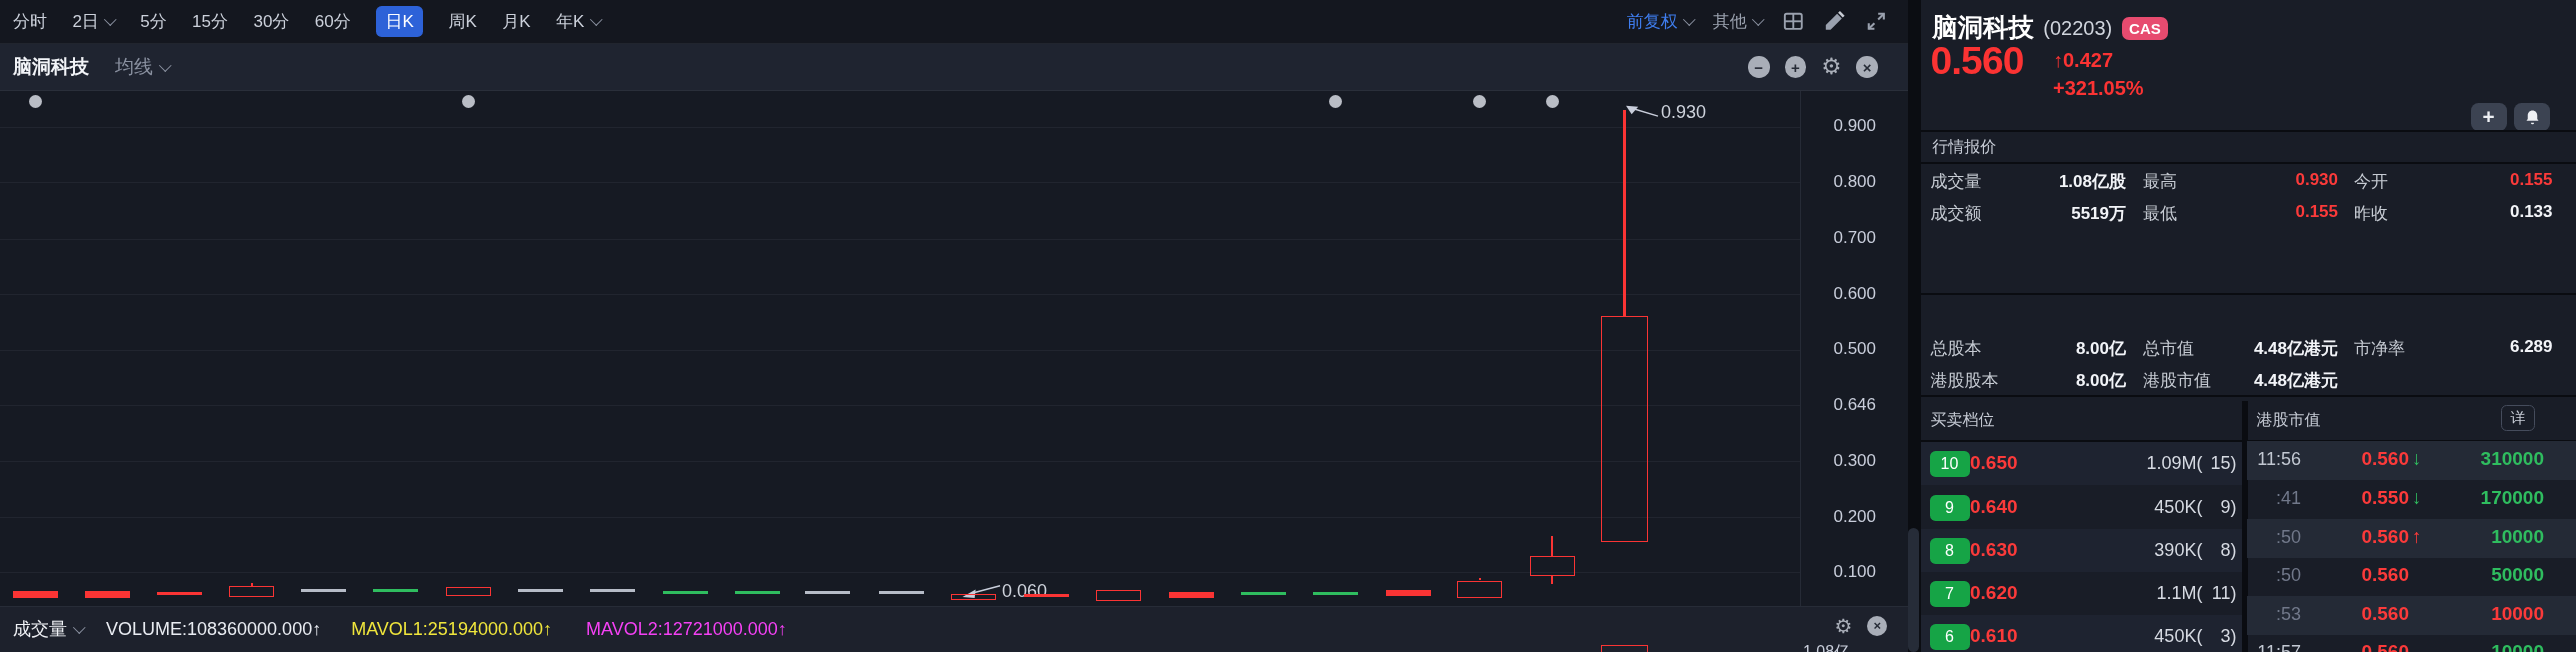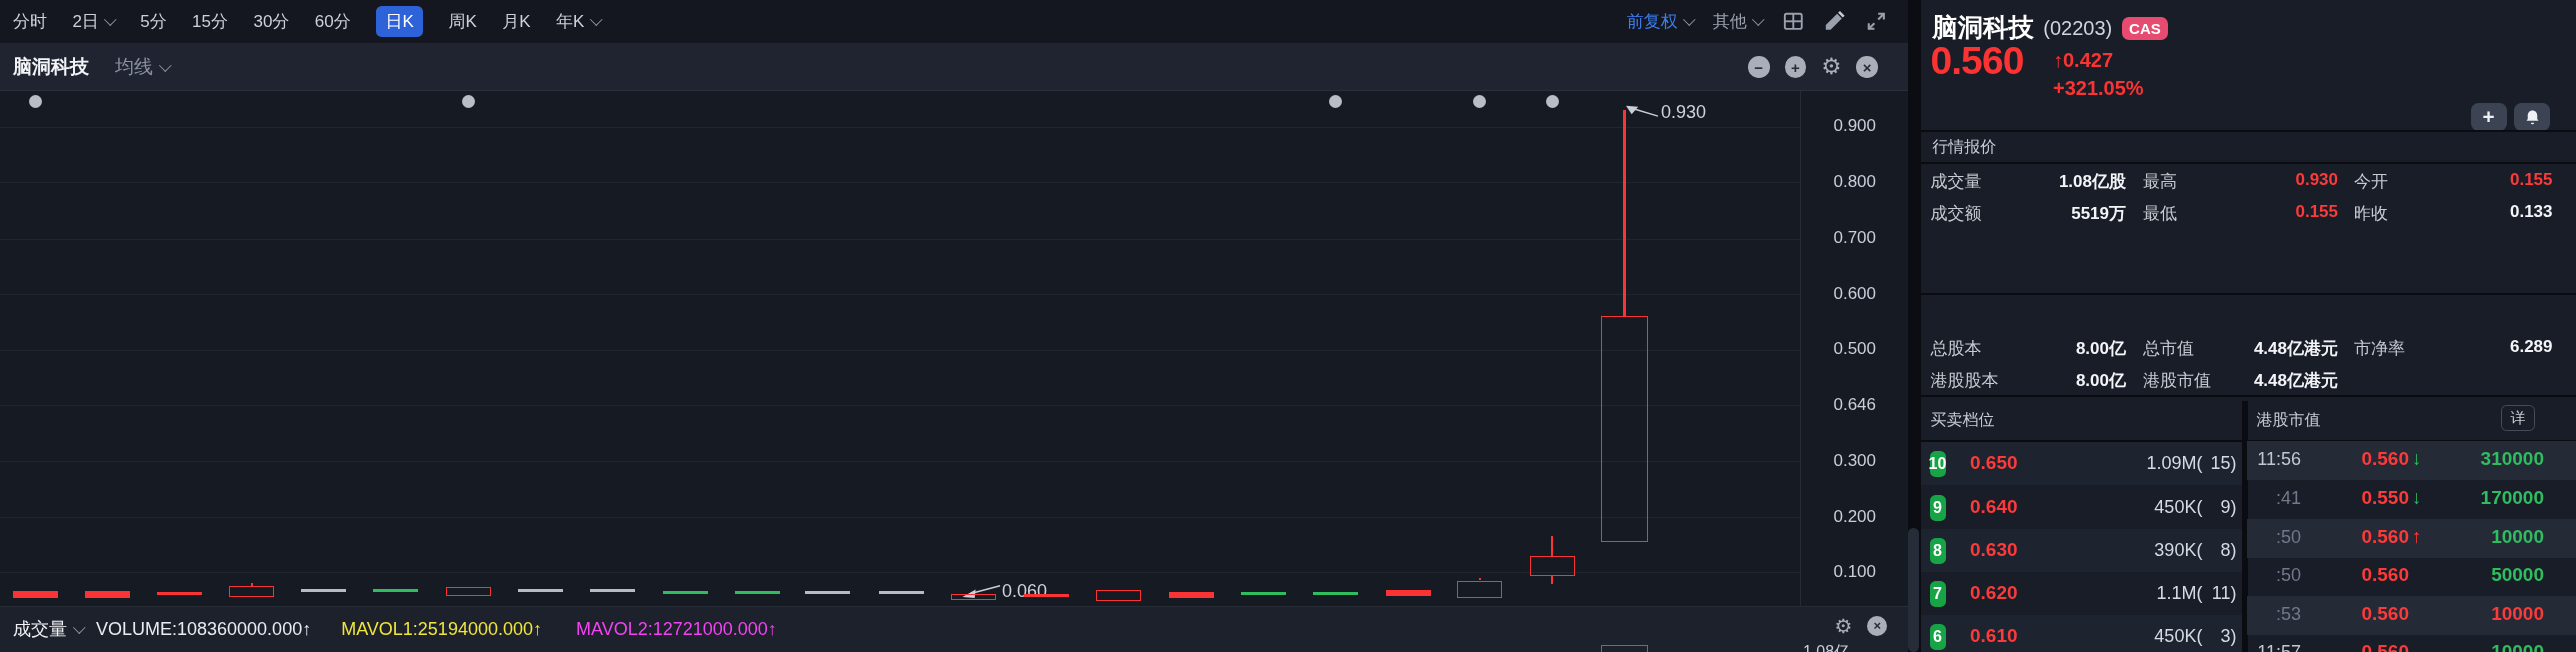--- a/index.html
+++ b/index.html
@@ -35,21 +35,21 @@
   .candle.red-hollow{border:1.9px solid #fa3434;background:transparent;}
   .candle.green{background:#2fbd5f;}
   .candle.gray{background:#b6bcc7;}
   .wick{position:absolute;background:#fa3434;}
   .dot{position:absolute;width:13px;height:13px;border-radius:50%;background:#b9bdc5;top:3.8px;}
   .anno{position:absolute;display:flex;align-items:center;color:#ced3dc;font-size:18px;white-space:nowrap;}
   .volpane{position:absolute;left:0;top:606px;width:1908px;height:46px;background:#1d212c;border-top:1.9px solid #272c37;
            box-sizing:border-box;overflow:hidden;}
   .vol-row{position:absolute;left:13px;top:10.3px;display:flex;align-items:center;font-size:18px;white-space:nowrap;}
   .vol-title{color:#f0f2f6;display:flex;align-items:center;cursor:pointer;}
-  .vol-main{color:#e9ecf2;margin-left:13px;}
+  .vol-main{color:#e9ecf2;margin-left:23px;}
   .vol-ma1{color:#f0e63c;margin-left:30px;}
   .vol-ma2{color:#f541f5;margin-left:34px;}
   .vol-icons{position:absolute;right:20.7px;top:8.5px;display:flex;gap:15px;align-items:center;}
   .volbar{position:absolute;left:1601px;top:38px;width:47px;height:15px;border:1.9px solid #fa3434;box-sizing:border-box;}
   .volaxis{position:absolute;left:1803px;top:35px;font-size:16px;color:#c9cedb;}
   .scroll-thumb{position:absolute;left:1908px;top:528px;width:11.3px;height:124px;background:#262c38;border-radius:5.6px;cursor:pointer;}
   
   .panel{position:absolute;left:1921px;top:0;width:655px;height:652px;background:#191d27;overflow:hidden;}
   .p-titlerow{position:absolute;left:11.3px;top:11.3px;display:flex;align-items:center;gap:9.4px;}
   .p-name{font-size:25.4px;font-weight:700;color:#ffffff;}
@@ -73,22 +73,22 @@
   .ql.c3{left:433px;} .qv.c3{right:23.5px;}
   .ob{position:absolute;left:0;top:401px;width:321px;height:252px;overflow:hidden;}
   .tk{position:absolute;left:326px;top:401px;width:329px;height:252px;overflow:hidden;}
   .vdiv{position:absolute;left:321px;top:401px;width:5.6px;height:252px;background:#0a0c11;}
   .sec-h{position:absolute;left:9.4px;top:9.4px;font-size:16px;color:#c6cbd5;}
   .sec-hr{position:absolute;top:39px;left:0;width:100%;height:1.9px;background:#0a0c11;}
   .detail-btn{position:absolute;right:41px;top:3.8px;border:0.9px solid #454c5c;border-radius:5.6px;color:#c9ced8;
               font-size:15px;padding:2.8px 8.5px;cursor:pointer;}
   .ob-row{position:absolute;left:0;width:321px;height:43px;}
   .ob-row.stripe{background:#1e2330;}
-  .ob-badge{position:absolute;left:8.5px;top:8.5px;width:16px;height:26px;background:#16a446;border-radius:5.6px;color:#fff;
-            font-size:16px;font-weight:700;display:flex;align-items:center;justify-content:center;}
+  .ob-badge{position:absolute;left:8.5px;top:8.5px;width:40px;height:26px;background:#16a446;border-radius:5.6px;color:#fff;
+            font-size:16px;font-weight:400;display:flex;align-items:center;justify-content:center;}
   .ob-price{position:absolute;left:49px;top:10.3px;font-size:19px;font-weight:700;color:#fb3a3a;}
   .ob-amt{position:absolute;right:5.6px;top:11.3px;display:flex;font-size:18px;color:#d6dae2;}
   .ob-cnt{width:28px;text-align:right;}
   .tk-row{position:absolute;left:0;width:329px;height:39px;}
   .tk-row.stripe{background:#242a36;}
   .tk-time{position:absolute;left:0;width:54px;text-align:right;top:7.5px;font-size:18px;color:#c2c8d2;}
   .tk-time.dim{color:#71788a;}
   .tk-price{position:absolute;left:56px;width:106px;text-align:right;top:6.6px;font-size:19px;font-weight:700;color:#fb3a3a;}
   .tk-arrow{position:absolute;left:165px;top:6.6px;font-size:19px;font-weight:700;}
   .tk-arrow.green{color:#2fbd5f;} .tk-arrow.red{color:#fb3a3a;}

